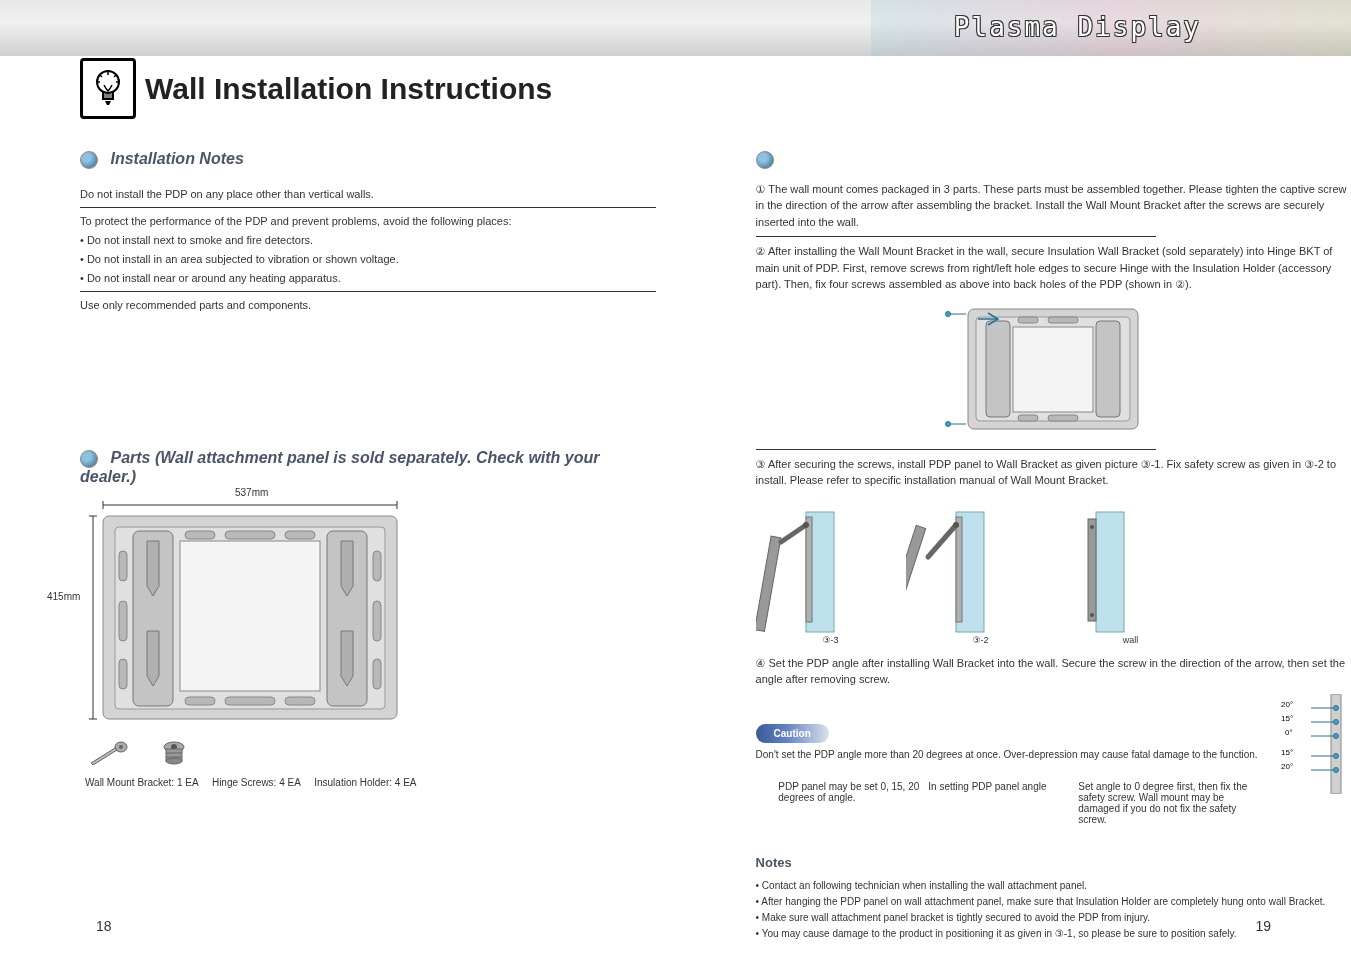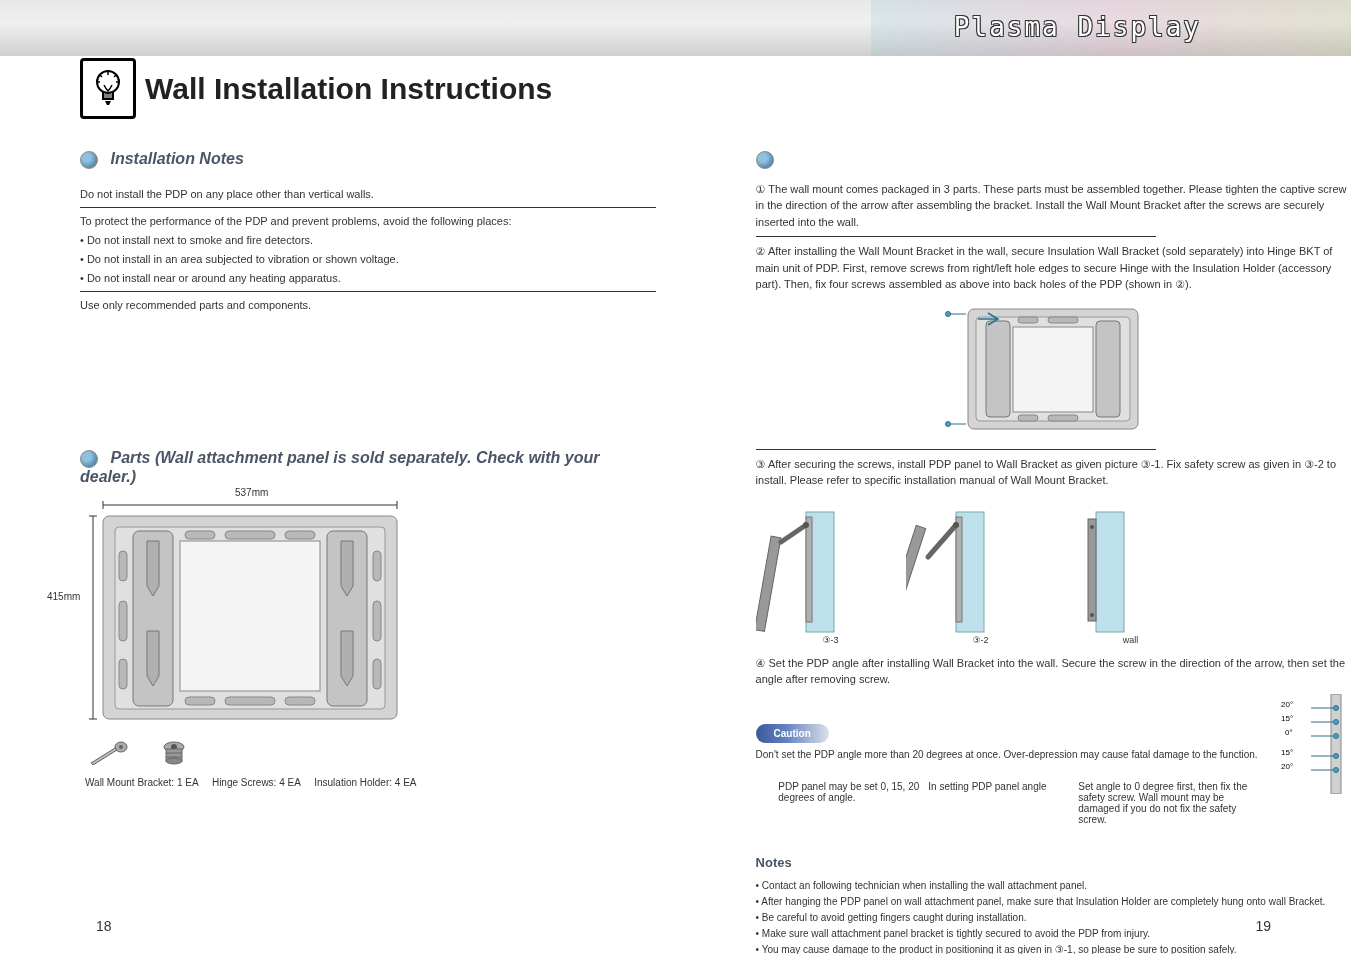--- a/index.html
+++ b/index.html
@@ -469,21 +469,20 @@
         <div style="position:absolute; left:-6px; top:34px; font-size:8px;">0°</div>
         <div style="position:absolute; left:-10px; top:54px; font-size:8px;">15°</div>
         <div style="position:absolute; left:-10px; top:68px; font-size:8px;">20°</div>
       </div>
     </div>
 
     <div class="notes-box">
       <div class="notes-title">Notes</div>
       <div>• Contact an following technician when installing the wall attachment panel.</div>
       <div>• After hanging the PDP panel on wall attachment panel, make sure that Insulation Holder are completely hung onto wall Bracket.</div>
-      <div>• Be careful to avoid getting fingers caught during installation.</div>
       <div>• Make sure wall attachment panel bracket is tightly secured to avoid the PDP from injury.</div>
       <div>• You may cause damage to the product in positioning it as given in ③-1, so please be sure to position safely.</div>
     </div>
 
   </div>
 </div>
 
 <div class="page-num-left">18</div>
 <div class="page-num-right">19</div>
 

